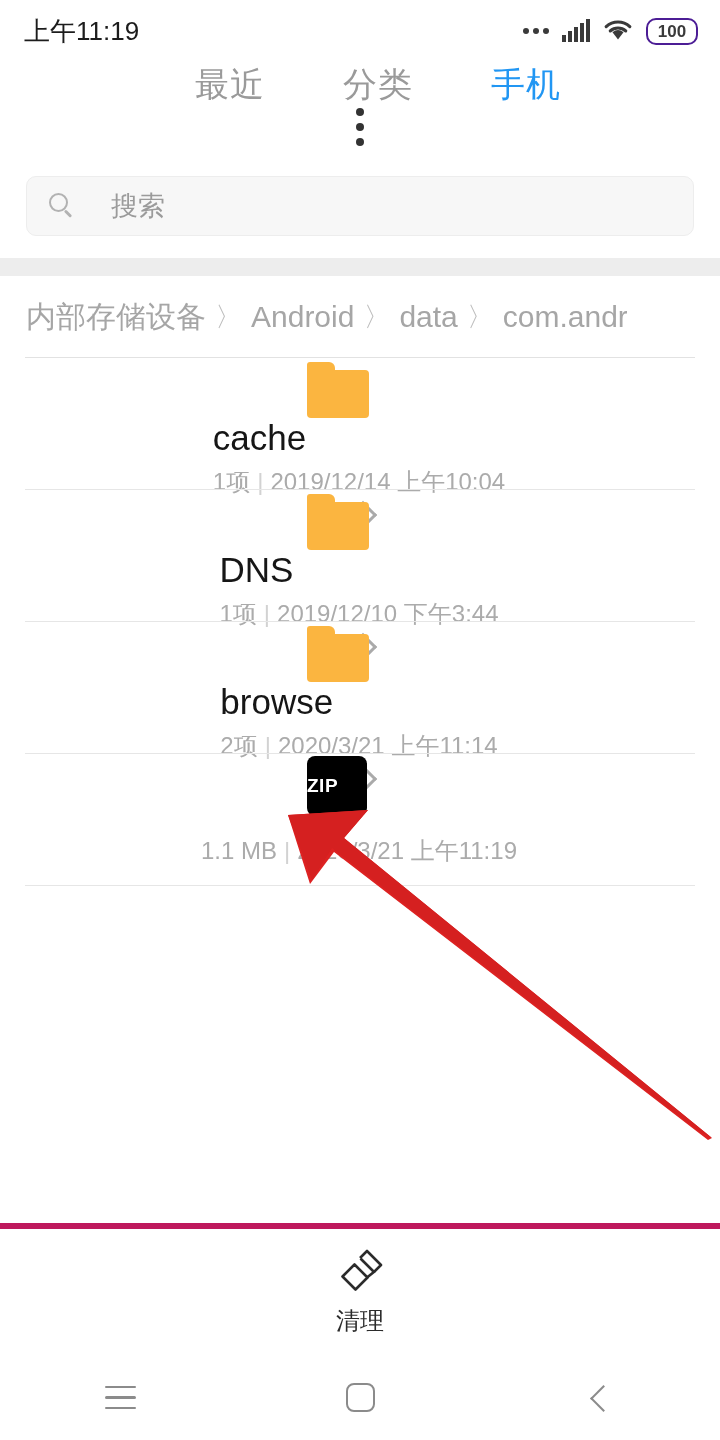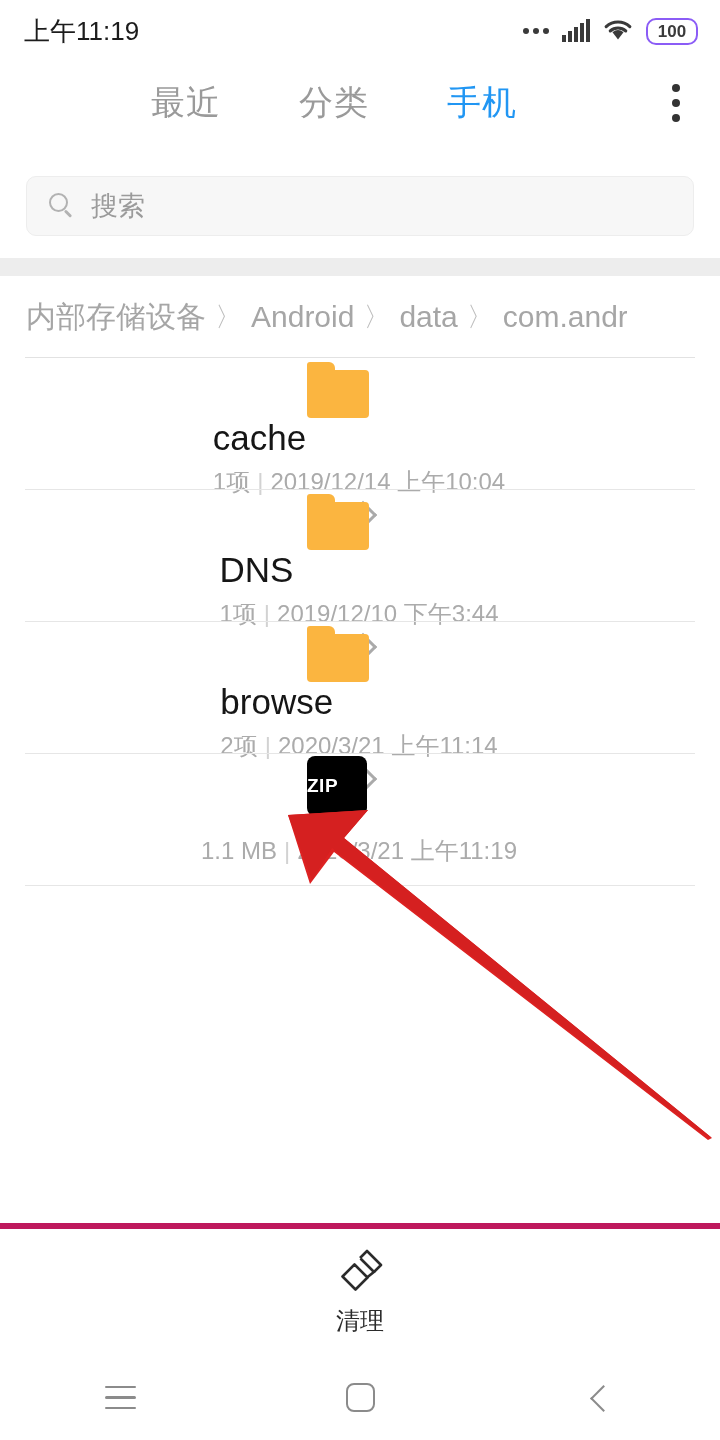--- a/index.html
+++ b/index.html
@@ -54,21 +54,21 @@
     display: block;
     width: 4px;
     background: #3a3a3a;
   }
   .signal i:nth-child(1) { height: 7px; }
   .signal i:nth-child(2) { height: 11px; }
   .signal i:nth-child(3) { height: 15px; }
   .signal i:nth-child(4) { height: 19px; }
   .signal i:nth-child(5) { height: 23px; }
   .battery {
-    border: 2px solid #8b5cf6;
+    border: 2px solid #4c1d95;
     border-radius: 10px;
     min-width: 52px;
     height: 27px;
     display: flex;
     align-items: center;
     justify-content: center;
     padding: 0 5px;
   }
   .battery span {
     font-size: 17px;
@@ -77,20 +77,21 @@
     line-height: 1;
   }
 
   
   #tab-bar {
     position: absolute;
     top: 62px; left: 0;
     width: 720px; height: 82px;
     display: flex;
     align-items: center;
+    flex-direction: column;
   }
   #tabs {
     flex: 1;
     display: flex;
     align-items: center;
     justify-content: center;
     gap: 78px;
     padding-left: 36px;
   }
   .tab {
@@ -126,21 +127,21 @@
     width: 668px; height: 60px;
   }
   #search-box {
     width: 100%; height: 100%;
     background: #f7f7f7;
     border: 1px solid #ededed;
     border-radius: 10px;
     display: flex;
     align-items: center;
     padding: 0 22px;
-    gap: 16px;
+    gap: 36px;
     cursor: text;
   }
   #search-icon {
     width: 26px; height: 26px;
     flex: none;
     position: relative;
   }
   #search-icon .ring {
     position: absolute;
     top: 0; left: 0;

